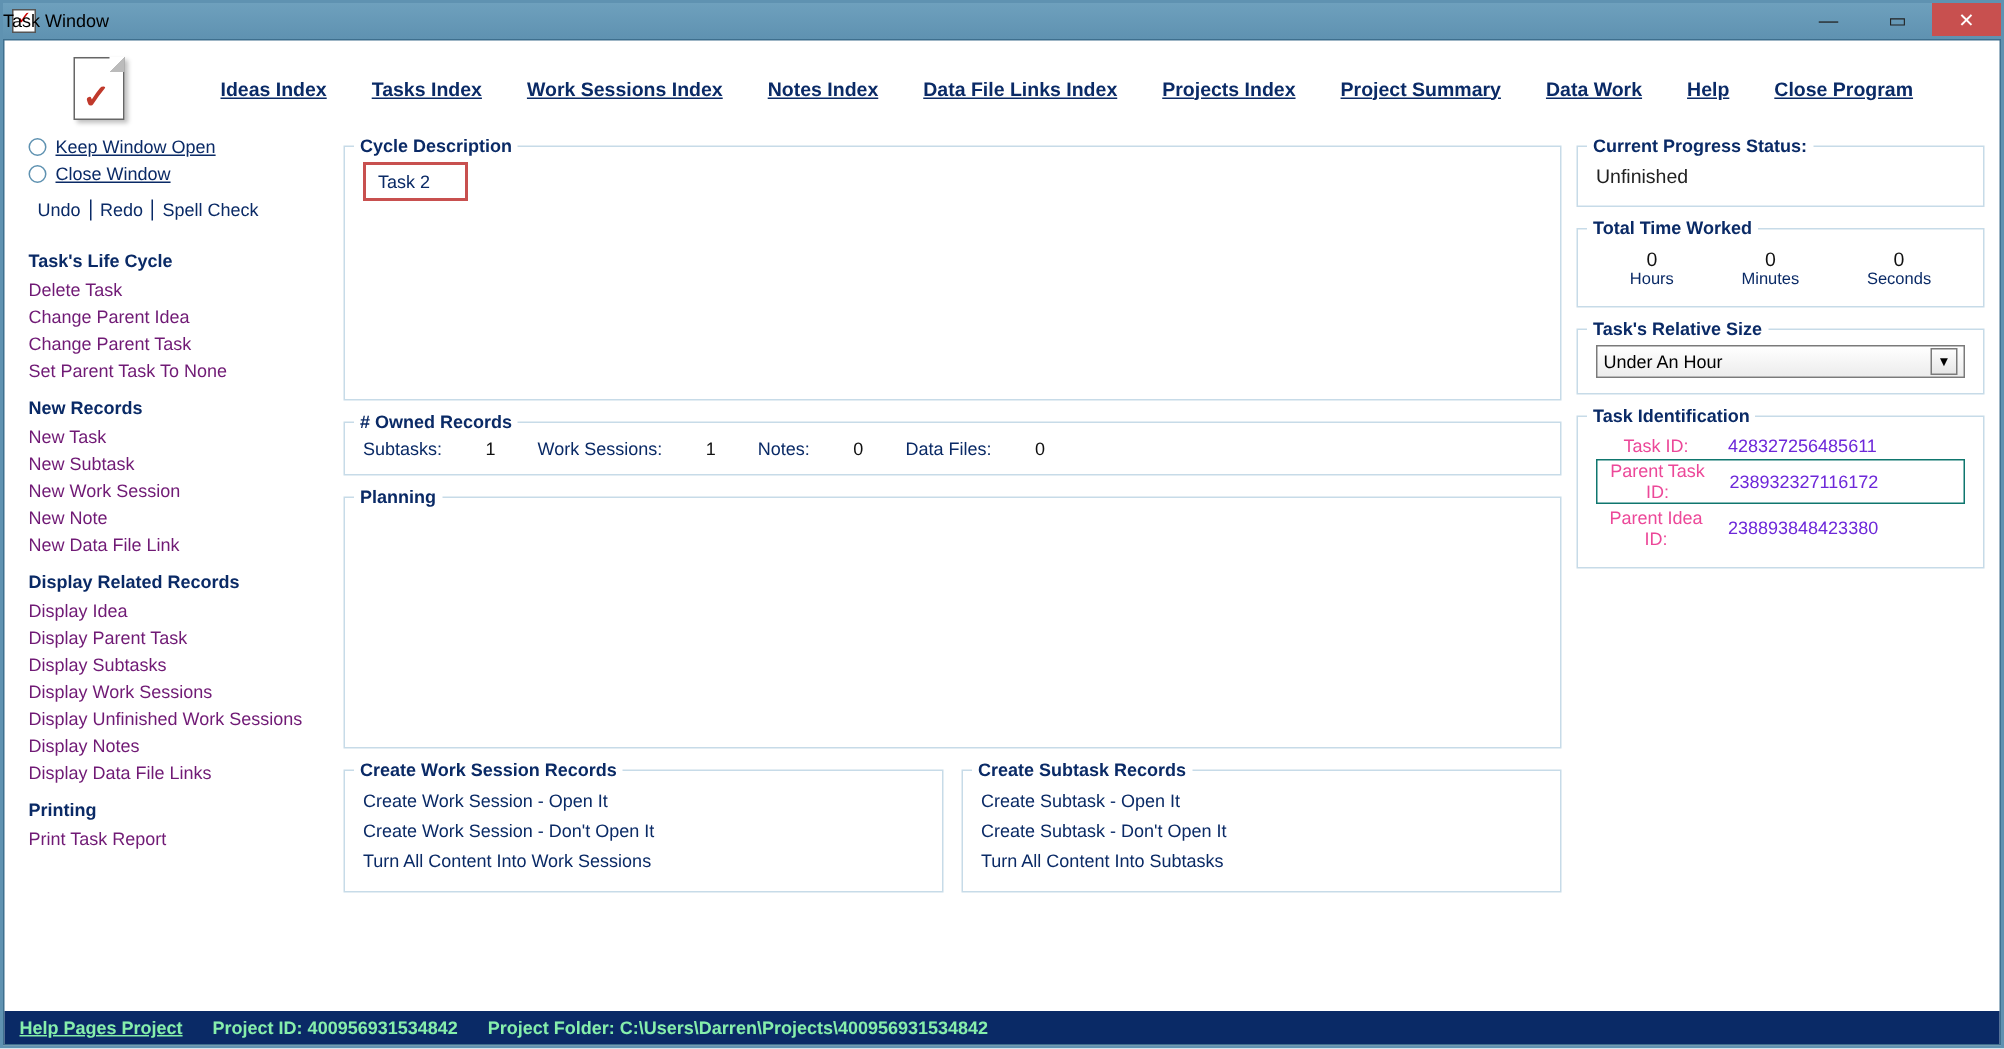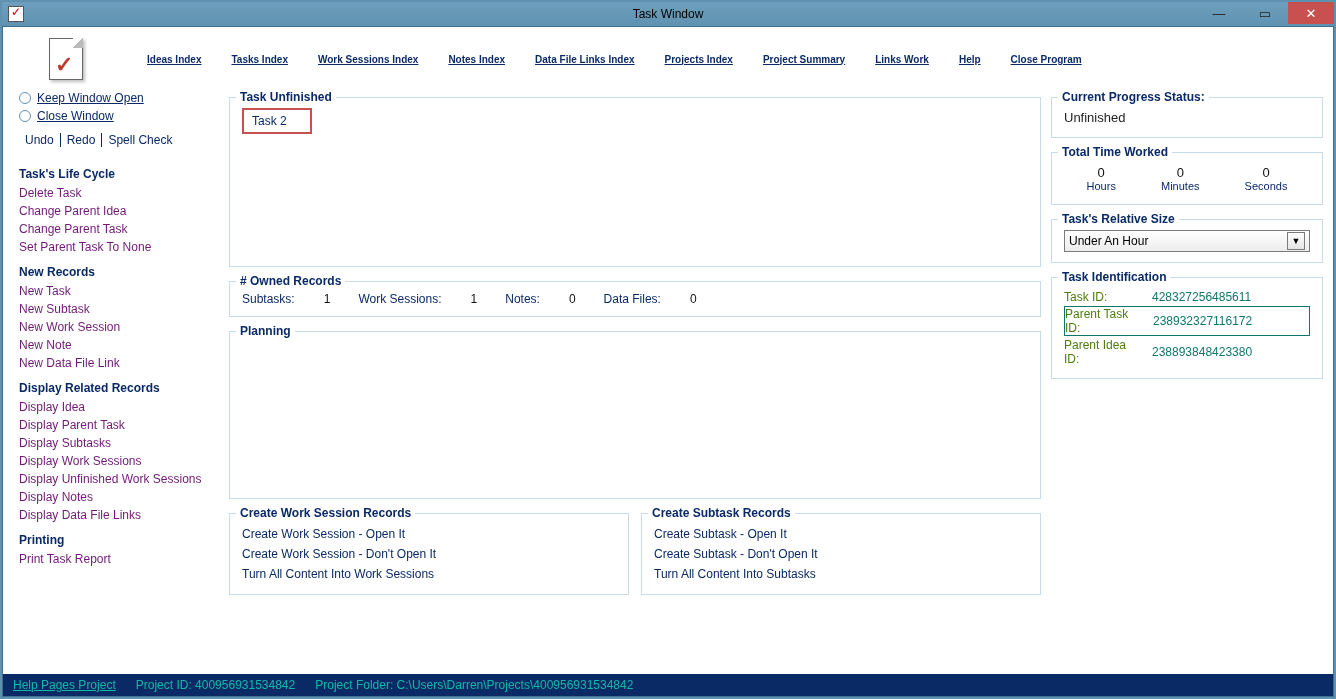--- a/index.html
+++ b/index.html
@@ -1,31 +1,31 @@
 <!DOCTYPE html>
 <html><head>
 <meta charset="utf-8">
 <style>
 * { box-sizing: border-box; margin: 0; padding: 0; font-family: "Segoe UI", Tahoma, sans-serif; font-size: 12px; }
 html, body { width: 1336px; height: 699px; overflow: hidden; }
 .outer { width: 1336px; height: 699px; background: #5f92b1; padding: 2px; display: flex; flex-direction: column; }
 .titlebar { height: 24px; background: linear-gradient(#6ea0bd,#5f92b1); display: flex; align-items: center; position: relative; }
 .titlebar .sysicon { width: 16px; height: 16px; margin-left: 6px; background: #fff; border: 1px solid #555; position: relative; }
 .titlebar .sysicon::after { content: "✓"; color: #c00; position: absolute; top: -2px; left: 2px; font-size: 12px; }
-.titlebar .title { position: absolute; left: 0; right: 0; text-align: center; color: #000; font-size: 12px; }
+.titlebar .title { position: absolute; left: 0; right: 0; color: #000; font-size: 12px; }
 .titlebar .winbtns { position: absolute; right: 0; top: 0; display: flex; }
 .titlebar .winbtn { width: 46px; height: 22px; display: flex; align-items: center; justify-content: center; color: #222; font-size: 13px; }
 .titlebar .winbtn.close { background: #c8504f; color: #fff; }
 .inner { flex: 1; background: #fff; display: flex; flex-direction: column; border: 1px solid #3e6f8e; }
 .menubar { height: 64px; display: flex; align-items: center; padding: 0 20px 0 44px; gap: 30px; }
 .menubar .appicon { width: 40px; height: 46px; position: relative; margin-right: 30px; }
 .menubar .appicon .page { width: 34px; height: 42px; background: #fff; border: 1px solid #666; box-shadow: 2px 2px 3px rgba(0,0,0,.25); position: absolute; top: 2px; left: 2px; }
 .menubar .appicon .fold { width: 10px; height: 10px; background: linear-gradient(135deg,#fff 49%, #bbb 50%); position: absolute; top: 2px; right: 4px; }
 .menubar .appicon .chk { position: absolute; top: 16px; left: 8px; color: #c0392b; font-size: 22px; font-weight: bold; }
-.menubar a.menuitem { color: #0a2a66; text-decoration: underline; font-size: 10px; font-weight: bold; white-space: nowrap; cursor: pointer; }
+.menubar a.menuitem { color: #0a2a66; text-decoration: underline; font-size: 13px; font-weight: bold; white-space: nowrap; cursor: pointer; }
 .body { flex: 1; display: flex; padding: 0 10px 4px 16px; gap: 10px; }
 .leftcol { width: 200px; display: flex; flex-direction: column; gap: 2px; }
 .radio { display: flex; align-items: center; gap: 6px; color: #0a2a66; margin-bottom: 2px; cursor: pointer; }
 .radio .circ { width: 12px; height: 12px; border: 1px solid #5f92b1; border-radius: 50%; }
 .radio .lbl { text-decoration: underline; }
 .undorow { display: flex; gap: 0; margin: 6px 0 10px 0; }
 .undorow a { color: #0a2a66; padding: 0 6px; border-right: 1px solid #0a2a66; text-decoration: none; cursor: pointer; }
 .undorow a:last-child { border-right: none; }
 .secthdr { color: #0a2a66; font-weight: bold; margin-top: 8px; margin-bottom: 2px; }
 .leftlink { color: #701a75; text-decoration: none; display: block; padding: 1px 0; cursor: pointer; }
@@ -41,26 +41,26 @@
 .twoboxes .fieldset { flex: 1; }
 .actlink { color: #0a2a66; display: block; padding: 3px 0; cursor: pointer; }
 .rightcol { width: 272px; display: flex; flex-direction: column; gap: 8px; }
 .statvalue { text-align: left; color: #222; font-size: 13px; padding: 2px 0; }
 .timerow { display: flex; justify-content: space-around; text-align: center; padding: 2px 0; }
 .timecell .n { font-size: 13px; color: #111; }
 .timecell .u { font-size: 11px; color: #0a2a66; }
 .combo { width: 100%; height: 22px; border: 1px solid #7a7a7a; background: linear-gradient(#fff,#ececec); display: flex; align-items: center; padding: 0 4px; justify-content: space-between; cursor: pointer; }
 .combo .arrow { width: 18px; height: 18px; border: 1px solid #7a7a7a; background: linear-gradient(#fdfdfd,#e6e6e6); display: flex; align-items: center; justify-content: center; font-size: 9px; }
 .idrow { display: flex; align-items: center; gap: 8px; padding: 2px 0; }
-.idrow .lbl { width: 80px; text-align: left; color: #4d7c0f; }
-.idrow .val { color: #0f766e; }
+.idrow .lbl { width: 80px; text-align: center; color: #ec4899; }
+.idrow .val { color: #6d28d9; }
 .idrow.highlight { border: 1px solid #0f766e; padding: 0 0; }
 .statusmsg { flex: 1; }
 .footer { height: 22px; background: #0a2a66; display: flex; align-items: center; gap: 20px; padding: 0 10px; }
-.footer .fitem { color: #14b8a6; font-size: 12px; }
+.footer .fitem { color: #86efac; font-size: 12px; font-weight: bold; }
 .footer .flink { text-decoration: underline; cursor: pointer; }
 </style>
 </head>
 <body>
 
 <div class="outer">
   <div class="titlebar">
     <div class="sysicon"></div>
     <div class="title">Task Window</div>
     <div class="winbtns">
@@ -77,21 +77,21 @@
           <div class="fold"></div>
           <div class="chk">✓</div>
       </div>
       <a class="menuitem">Ideas Index</a>
       <a class="menuitem">Tasks Index</a>
       <a class="menuitem">Work Sessions Index</a>
       <a class="menuitem">Notes Index</a>
       <a class="menuitem">Data File Links Index</a>
       <a class="menuitem">Projects Index</a>
       <a class="menuitem">Project Summary</a>
-      <a class="menuitem">Links Work</a>
+      <a class="menuitem">Data Work</a>
       <a class="menuitem">Help</a>
       <a class="menuitem">Close Program</a>
     </div>
 
     <div class="body">
 
       <div class="leftcol">
         <div class="radio">
           <span class="circ"></span>
           <span class="lbl">Keep Window Open</span>
@@ -127,21 +127,21 @@
         <a class="leftlink">Display Unfinished Work Sessions</a>
         <a class="leftlink">Display Notes</a>
         <a class="leftlink">Display Data File Links</a>
 
         <div class="secthdr">Printing</div>
         <a class="leftlink">Print Task Report</a>
       </div>
 
       <div class="center">
         <div class="fieldset" style="height:170px;">
-          <div class="legend">Task Unfinished</div>
+          <div class="legend">Cycle Description</div>
           <div class="descbox">Task 2</div>
         </div>
 
         <div class="fieldset">
           <div class="legend"># Owned Records</div>
           <div class="owned">
             <div class="pair">
                 <span class="lbl">Subtasks:</span>
                 <span>1</span>
               </div>

